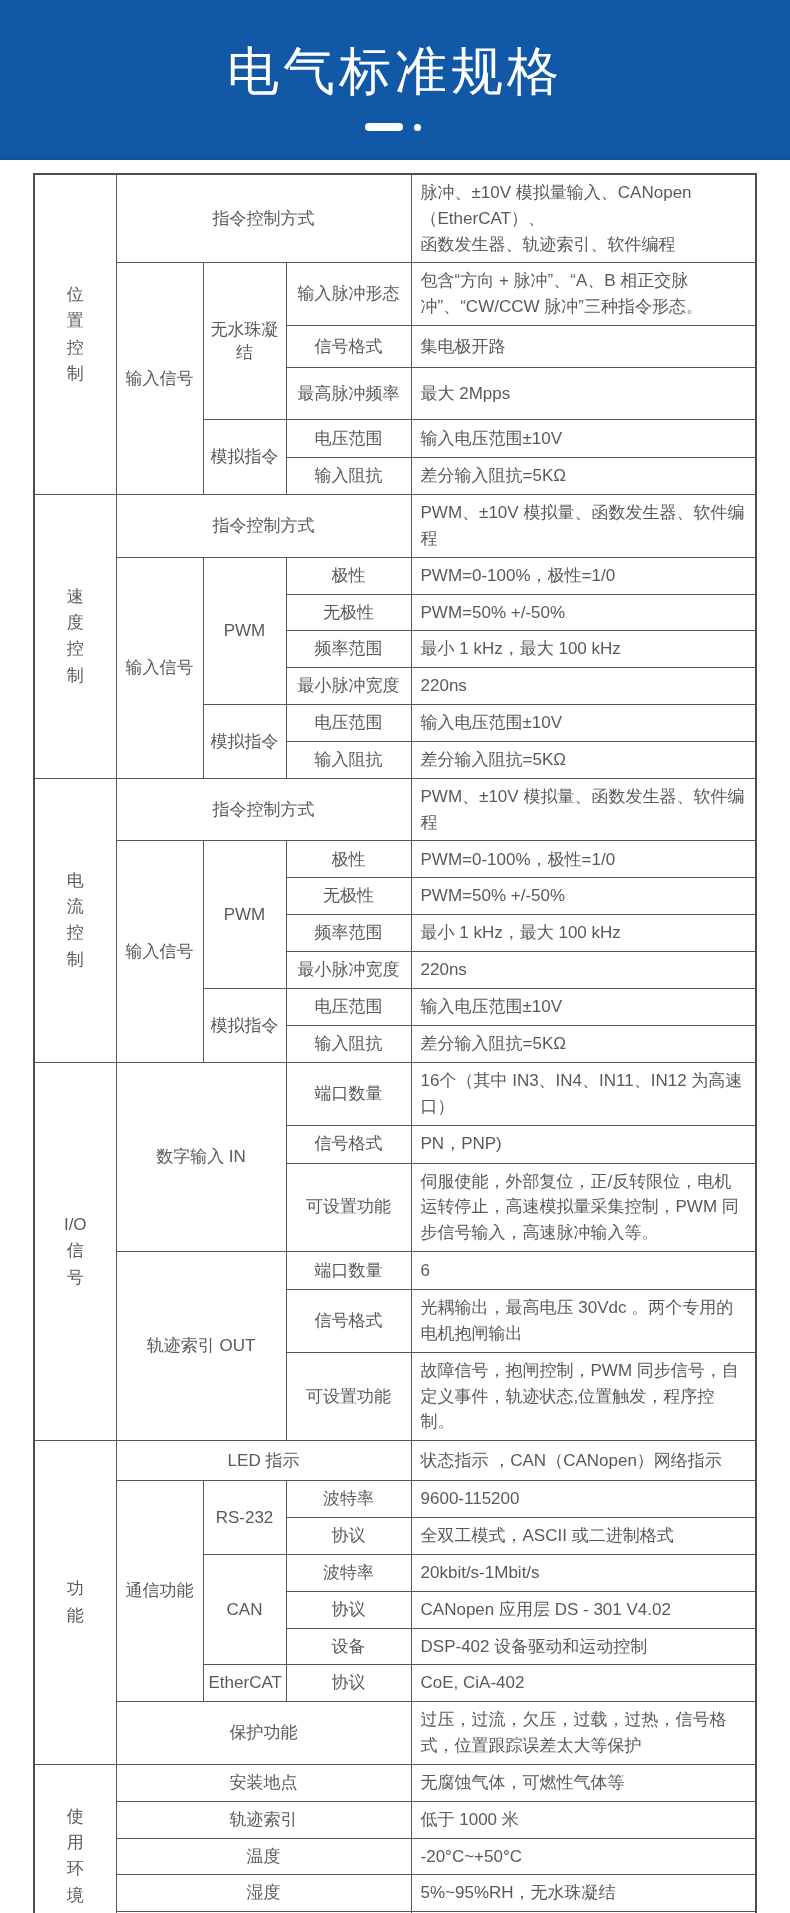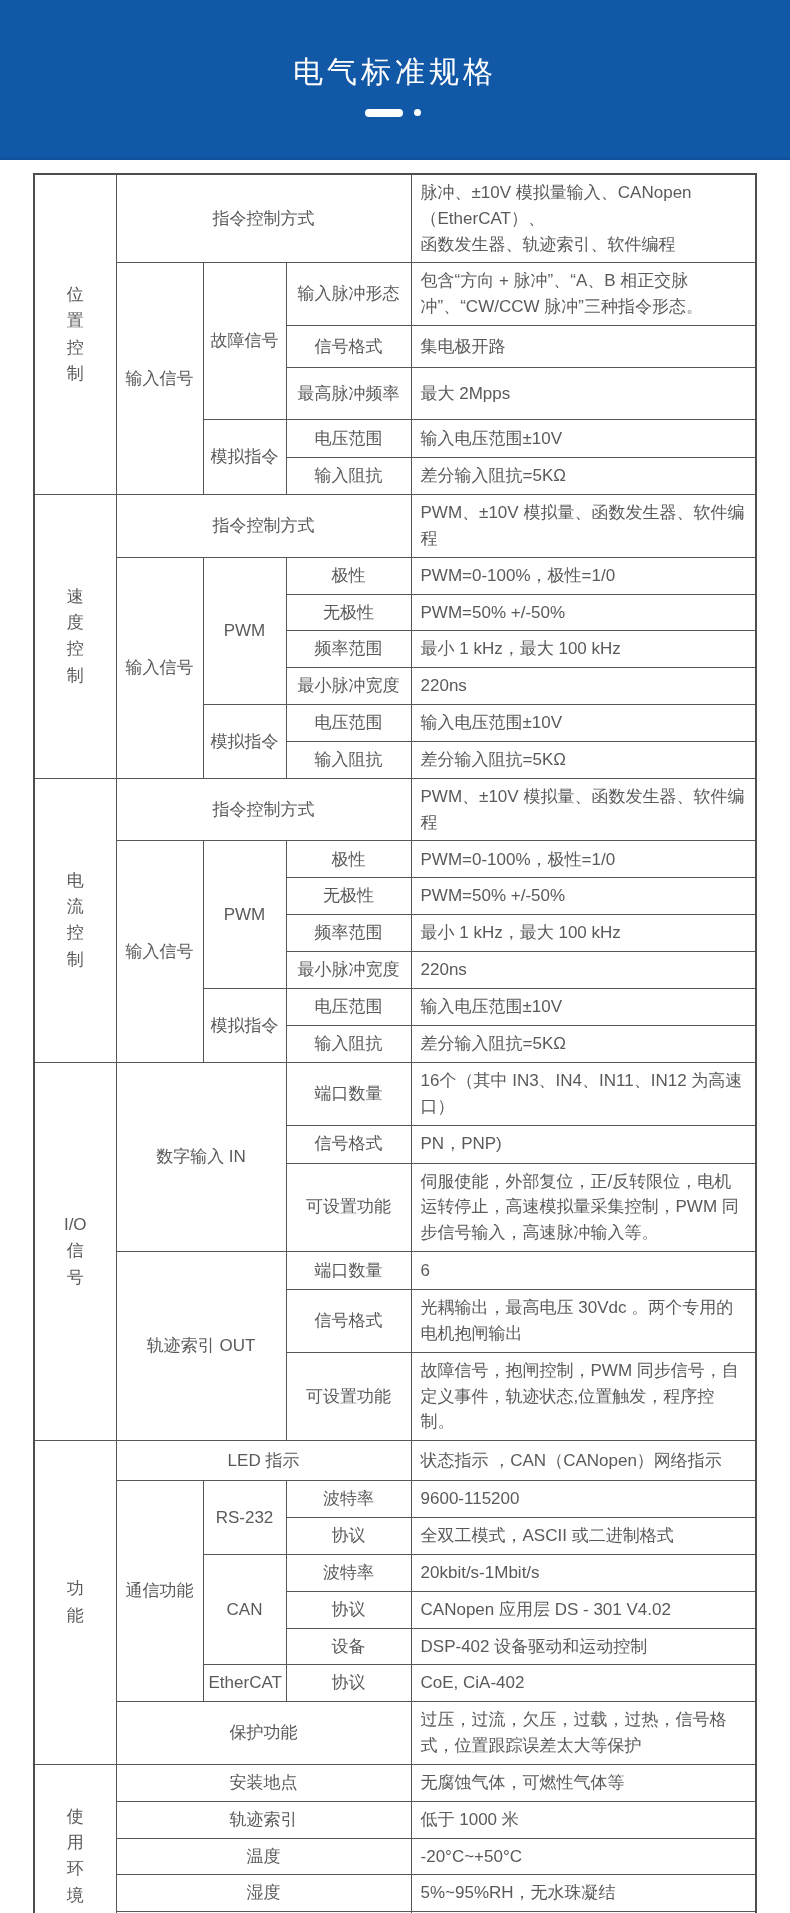--- a/index.html
+++ b/index.html
@@ -25,21 +25,21 @@
     background: #1158a7;
     box-shadow: inset 0 -3px 0 rgba(0,0,0,0.06);
     display: flex;
     flex-direction: column;
     align-items: center;
     justify-content: center;
   }
   .banner h1 {
     margin: 8px 0 0 0;
     color: #ffffff;
-    font-size: 30px;
+    font-size: 52px;
     font-weight: 400;
     letter-spacing: 4px;
   }
   .banner .deco {
     margin-top: 16px;
     display: flex;
     align-items: center;
     transform: translateX(-2px);
   }
   .deco-dash {
@@ -117,21 +117,21 @@
 置
 控
 制</td>
         <td class="lab" colspan="3">指令控制方式</td>
         <td class="val">脉冲、±10V 模拟量输入、CANopen
 （EtherCAT）、
 函数发生器、轨迹索引、软件编程</td>
       </tr>
       <tr style="height:62px">
         <td class="lab" rowspan="5">输入信号</td>
-        <td class="lab" rowspan="3">故障信号</td>
+        <td class="lab" rowspan="3">无水珠凝结</td>
         <td class="lab">输入脉冲形态</td>
         <td class="val">包含“方向 + 脉冲”、“A、B 相正交脉冲”、“CW/CCW 脉冲”三种指令形态。</td>
       </tr>
       <tr style="height:42px">
         <td class="lab">信号格式</td>
         <td class="val">集电极开路</td>
       </tr>
       <tr style="height:52px">
         <td class="lab">最高脉冲频率</td>
         <td class="val">最大 2Mpps</td>

